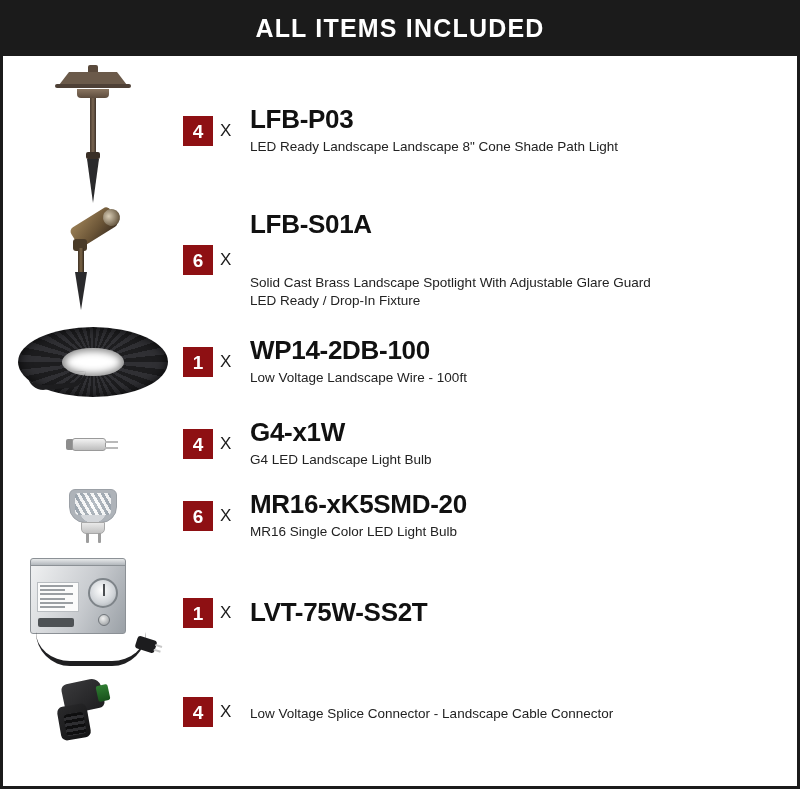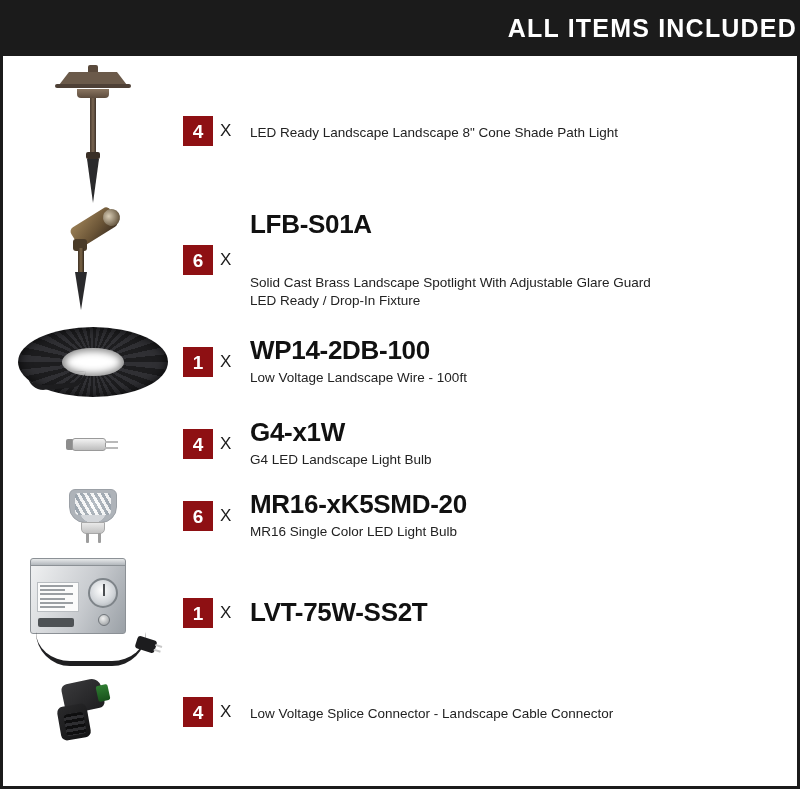--- a/index.html
+++ b/index.html
@@ -20,21 +20,21 @@
     border-left: 3px solid #1b1b1b;
     border-right: 3px solid #1b1b1b;
     border-bottom: 3px solid #1b1b1b;
   }
   .header {
     height: 56px;
     background: #1b1b1b;
     color: #ffffff;
     display: flex;
     align-items: center;
-    justify-content: flex-end;
+    justify-content: center;
   }
   .header-title {
     font-size: 25px;
     font-weight: bold;
     letter-spacing: 1.2px;
     color: #ffffff;
   }
   .items {
     padding: 0;
   }
@@ -361,20 +361,21 @@
           <div class="pl-stem"></div>
           <div class="pl-collar"></div>
           <div class="pl-spike"></div>
         </div>
       </div>
       <div class="qty-block">
         <div class="qty-badge">4</div>
         <div class="qty-x">X</div>
       </div>
       <div class="info">
+        <div class="sku">LFB-P03</div>
         <div class="desc">LED Ready Landscape Landscape 8" Cone Shade Path Light</div>
       </div>
     </div>
 
     <div class="item-row" style="height:108px;">
       <div class="thumb">
         <div class="spot">
           <div class="sp-body"></div>
           <div class="sp-lens"></div>
           <div class="sp-knuckle"></div>

